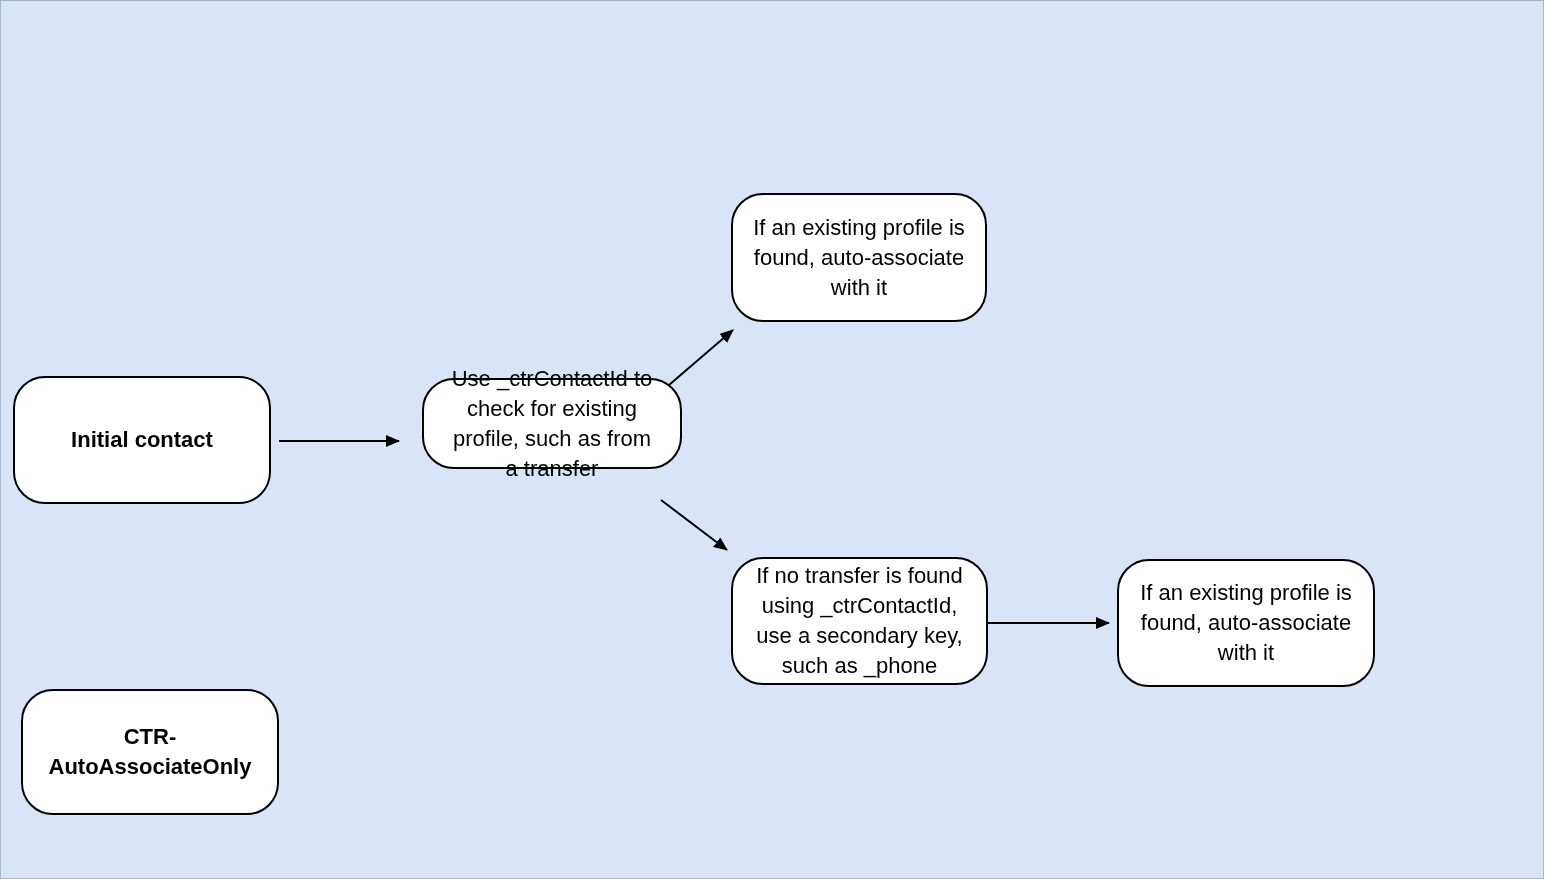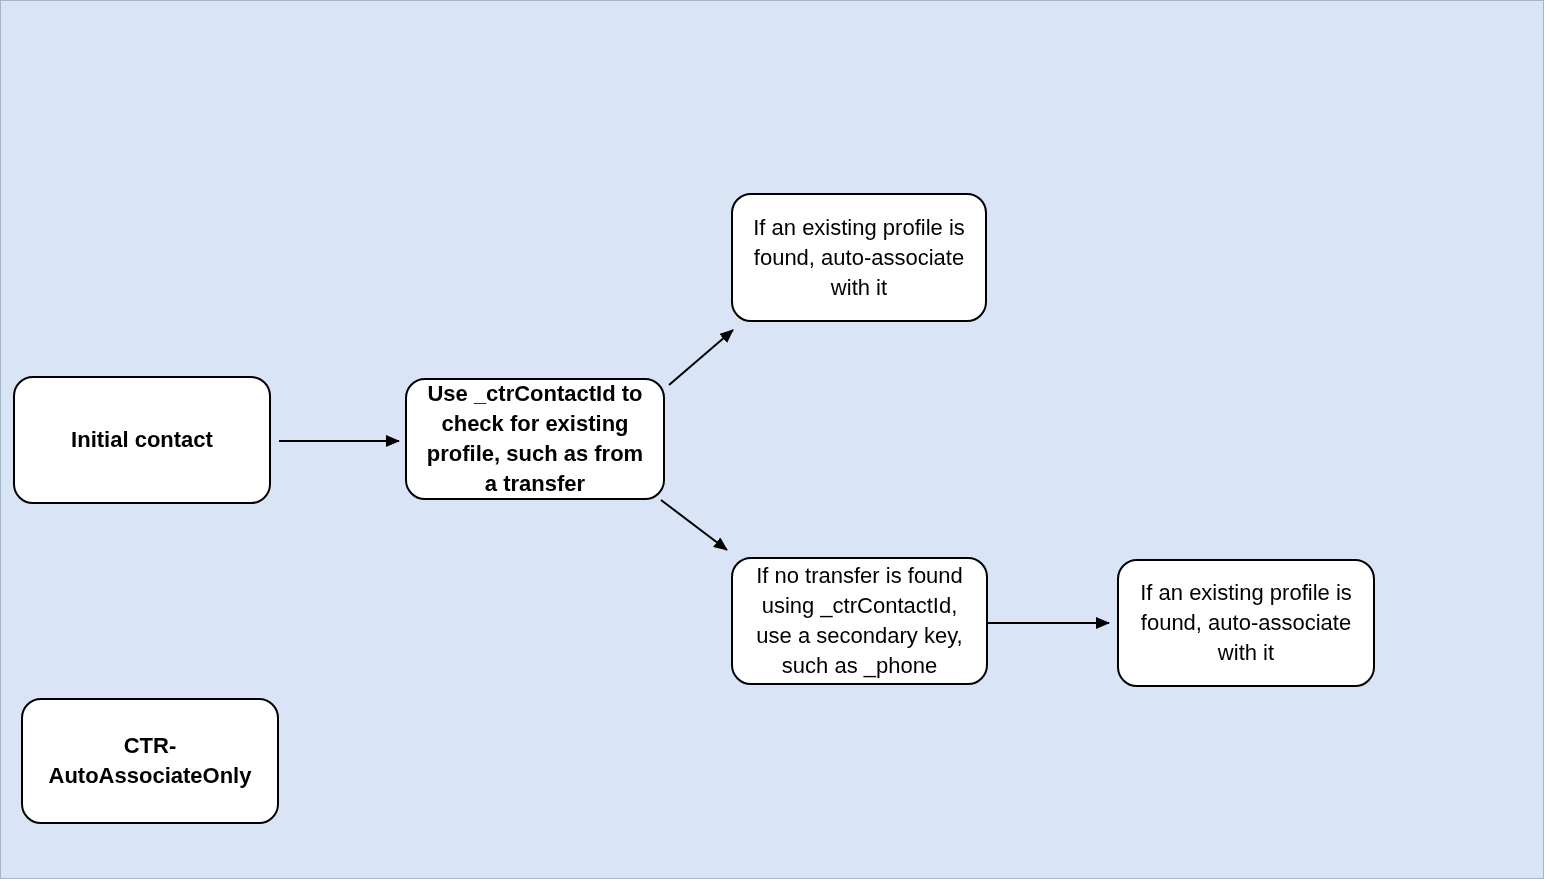--- a/index.html
+++ b/index.html
@@ -29,43 +29,43 @@
     stroke-width: 2;
   }
   .connector-layer .arrowhead {
     fill: var(--arrow, #000000);
   }
   .node {
     position: absolute;
     box-sizing: border-box;
     background: var(--node-fill, #ffffff);
     border: 2px solid var(--node-border, #000000);
-    border-radius: 20px;
+    border-radius: 32px;
     display: flex;
     align-items: center;
     justify-content: center;
     text-align: center;
     color: var(--text, #000000);
     font-size: 22px;
     line-height: 30px;
     padding: 6px 10px;
   }
   .node .node-label {
     white-space: pre-line;
   }
   .node.bold {
     font-weight: bold;
   }
   
   #node-0 { left: 12px;   top: 375px; width: 258px; height: 128px; }
-  #node-1 { left: 404px;  top: 377px; width: 260px; height: 122px; font-weight: bold; }
+  #node-1 { left: 421px;  top: 377px; width: 260px; height: 91px; }
   #node-2 { left: 730px;  top: 192px; width: 256px; height: 129px; }
   #node-3 { left: 730px;  top: 556px; width: 257px; height: 128px; }
   #node-4 { left: 1116px; top: 558px; width: 258px; height: 128px; }
-  #node-5 { left: 20px;   top: 688px; width: 258px; height: 126px; margin-top: 9px; }
+  #node-5 { left: 20px;   top: 688px; width: 258px; height: 126px; }
 </style>
 </head>
 <body>
 
 <div class="canvas">
 
   <svg class="connector-layer" viewBox="0 0 1544 879" xmlns="http://www.w3.org/2000/svg">
     <defs>
       <marker id="arrow" viewBox="0 0 14 12" markerWidth="14" markerHeight="12" refX="13" refY="6" orient="auto" markerUnits="userSpaceOnUse">
         <path class="arrowhead" d="M0,0 L14,6 L0,12 Z"></path>

